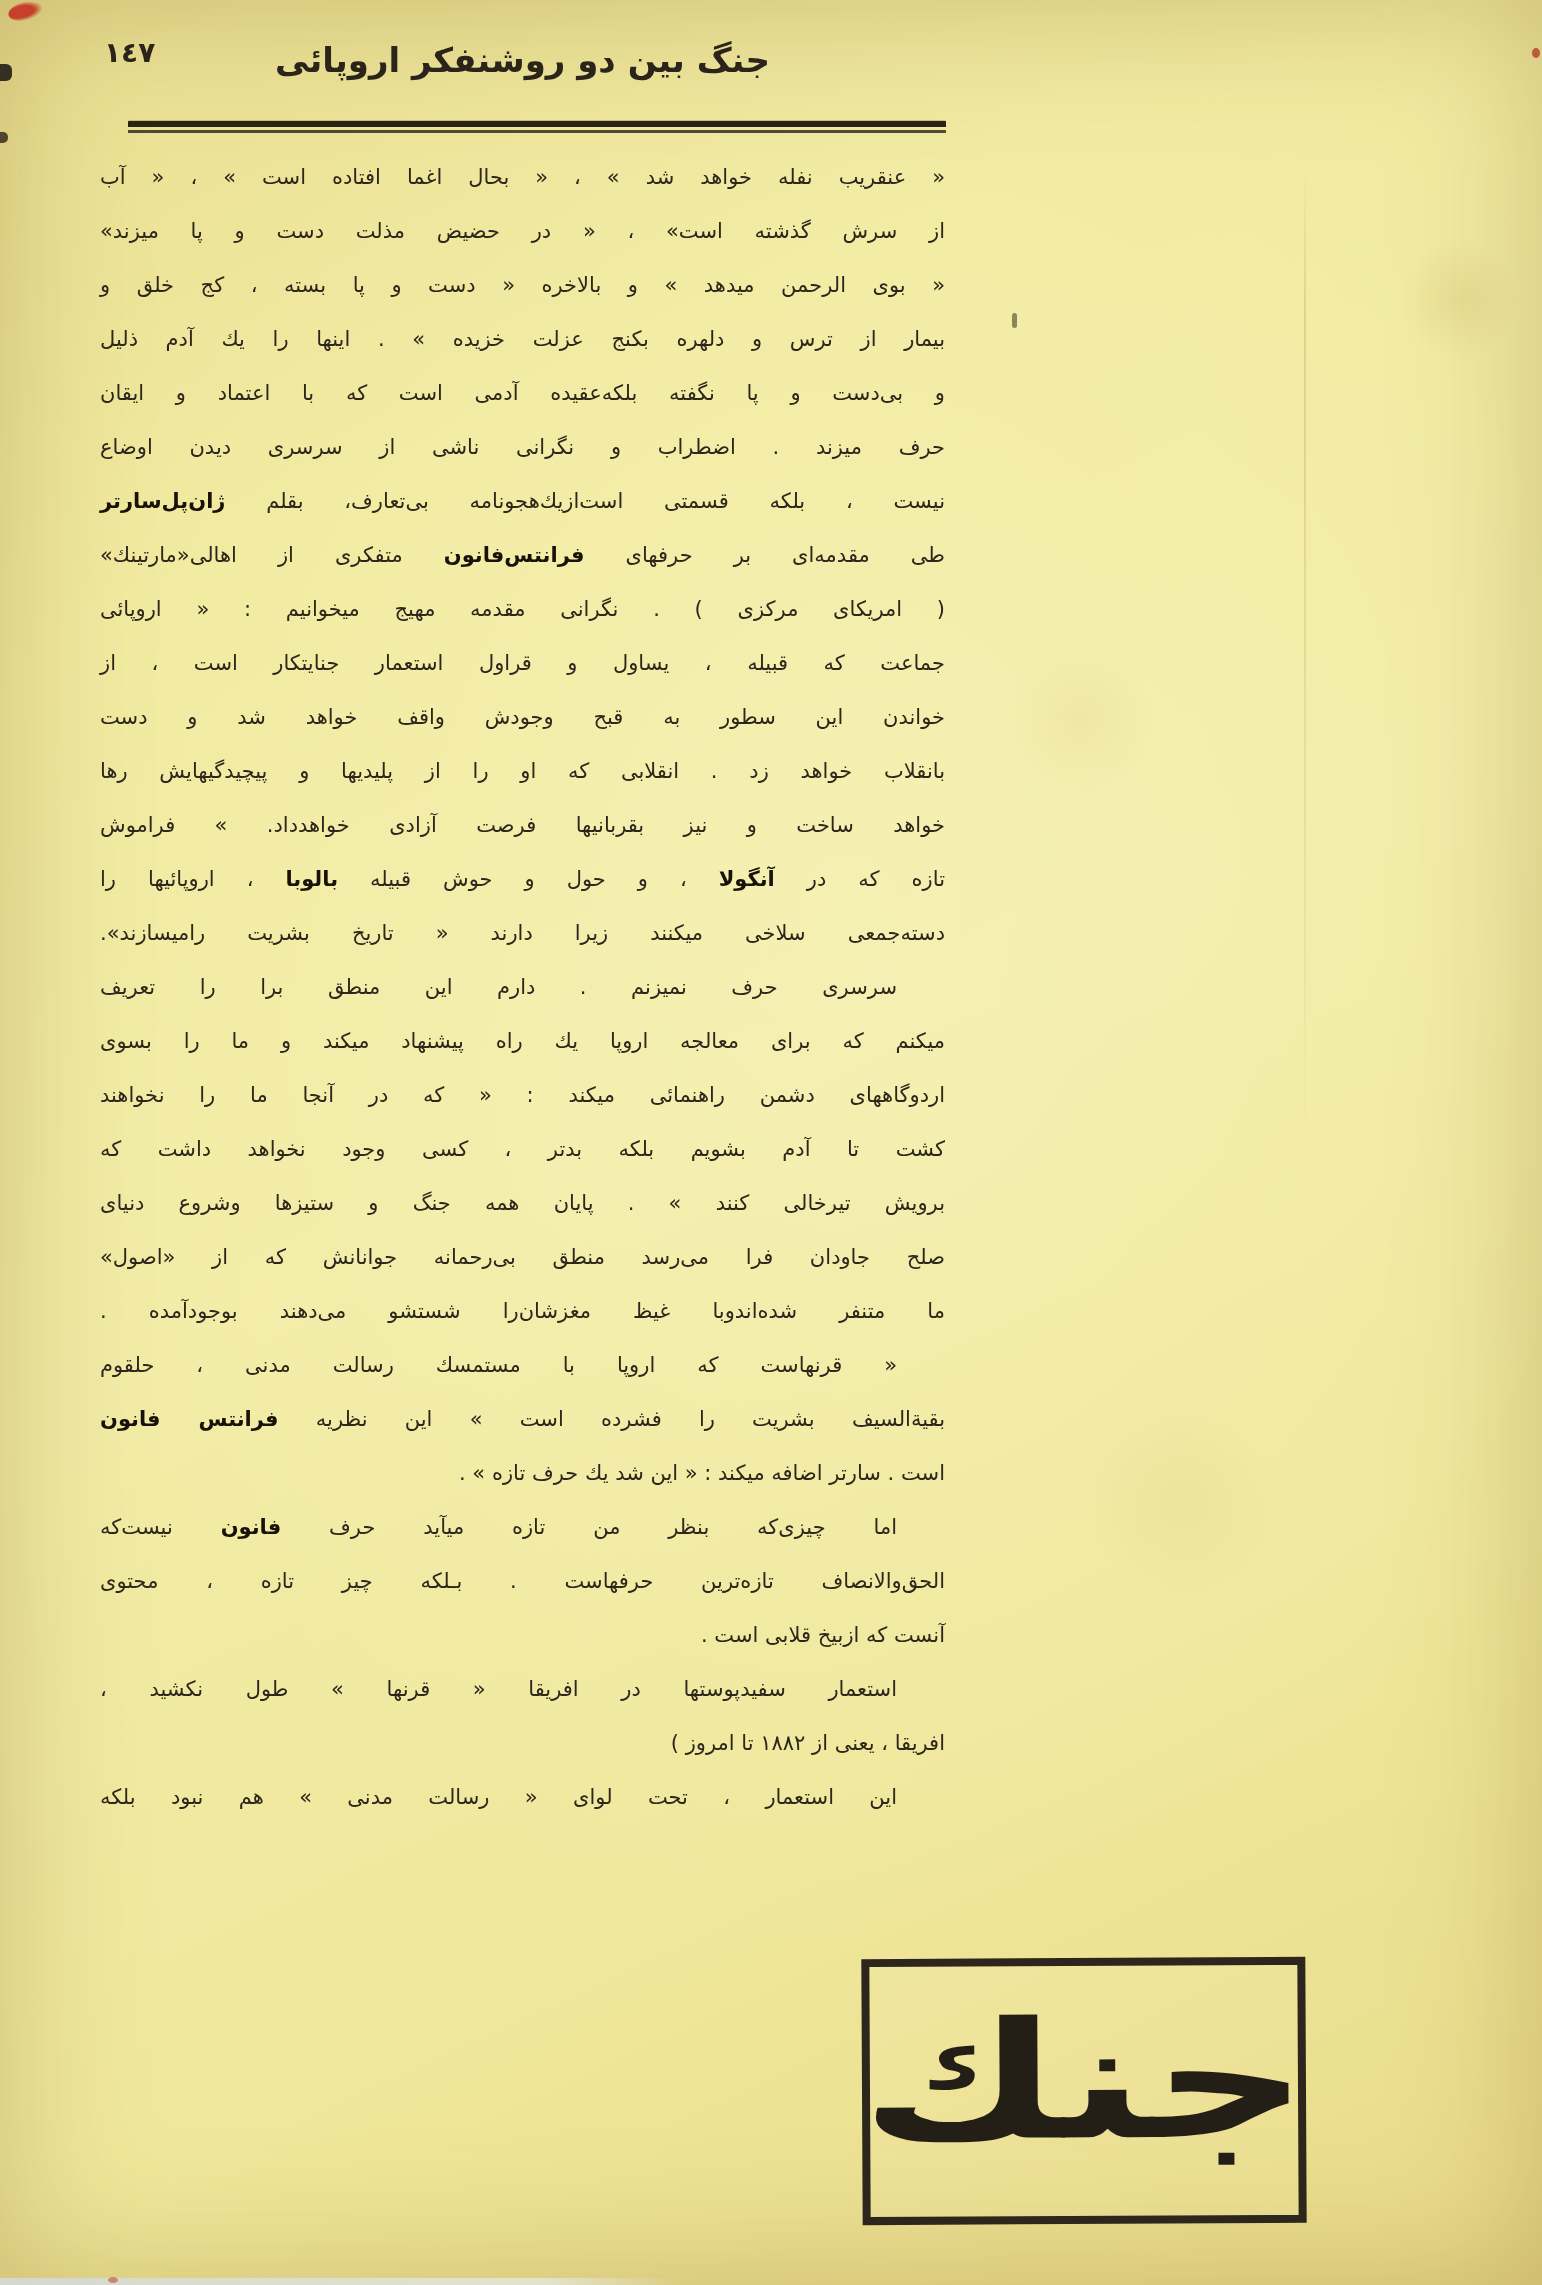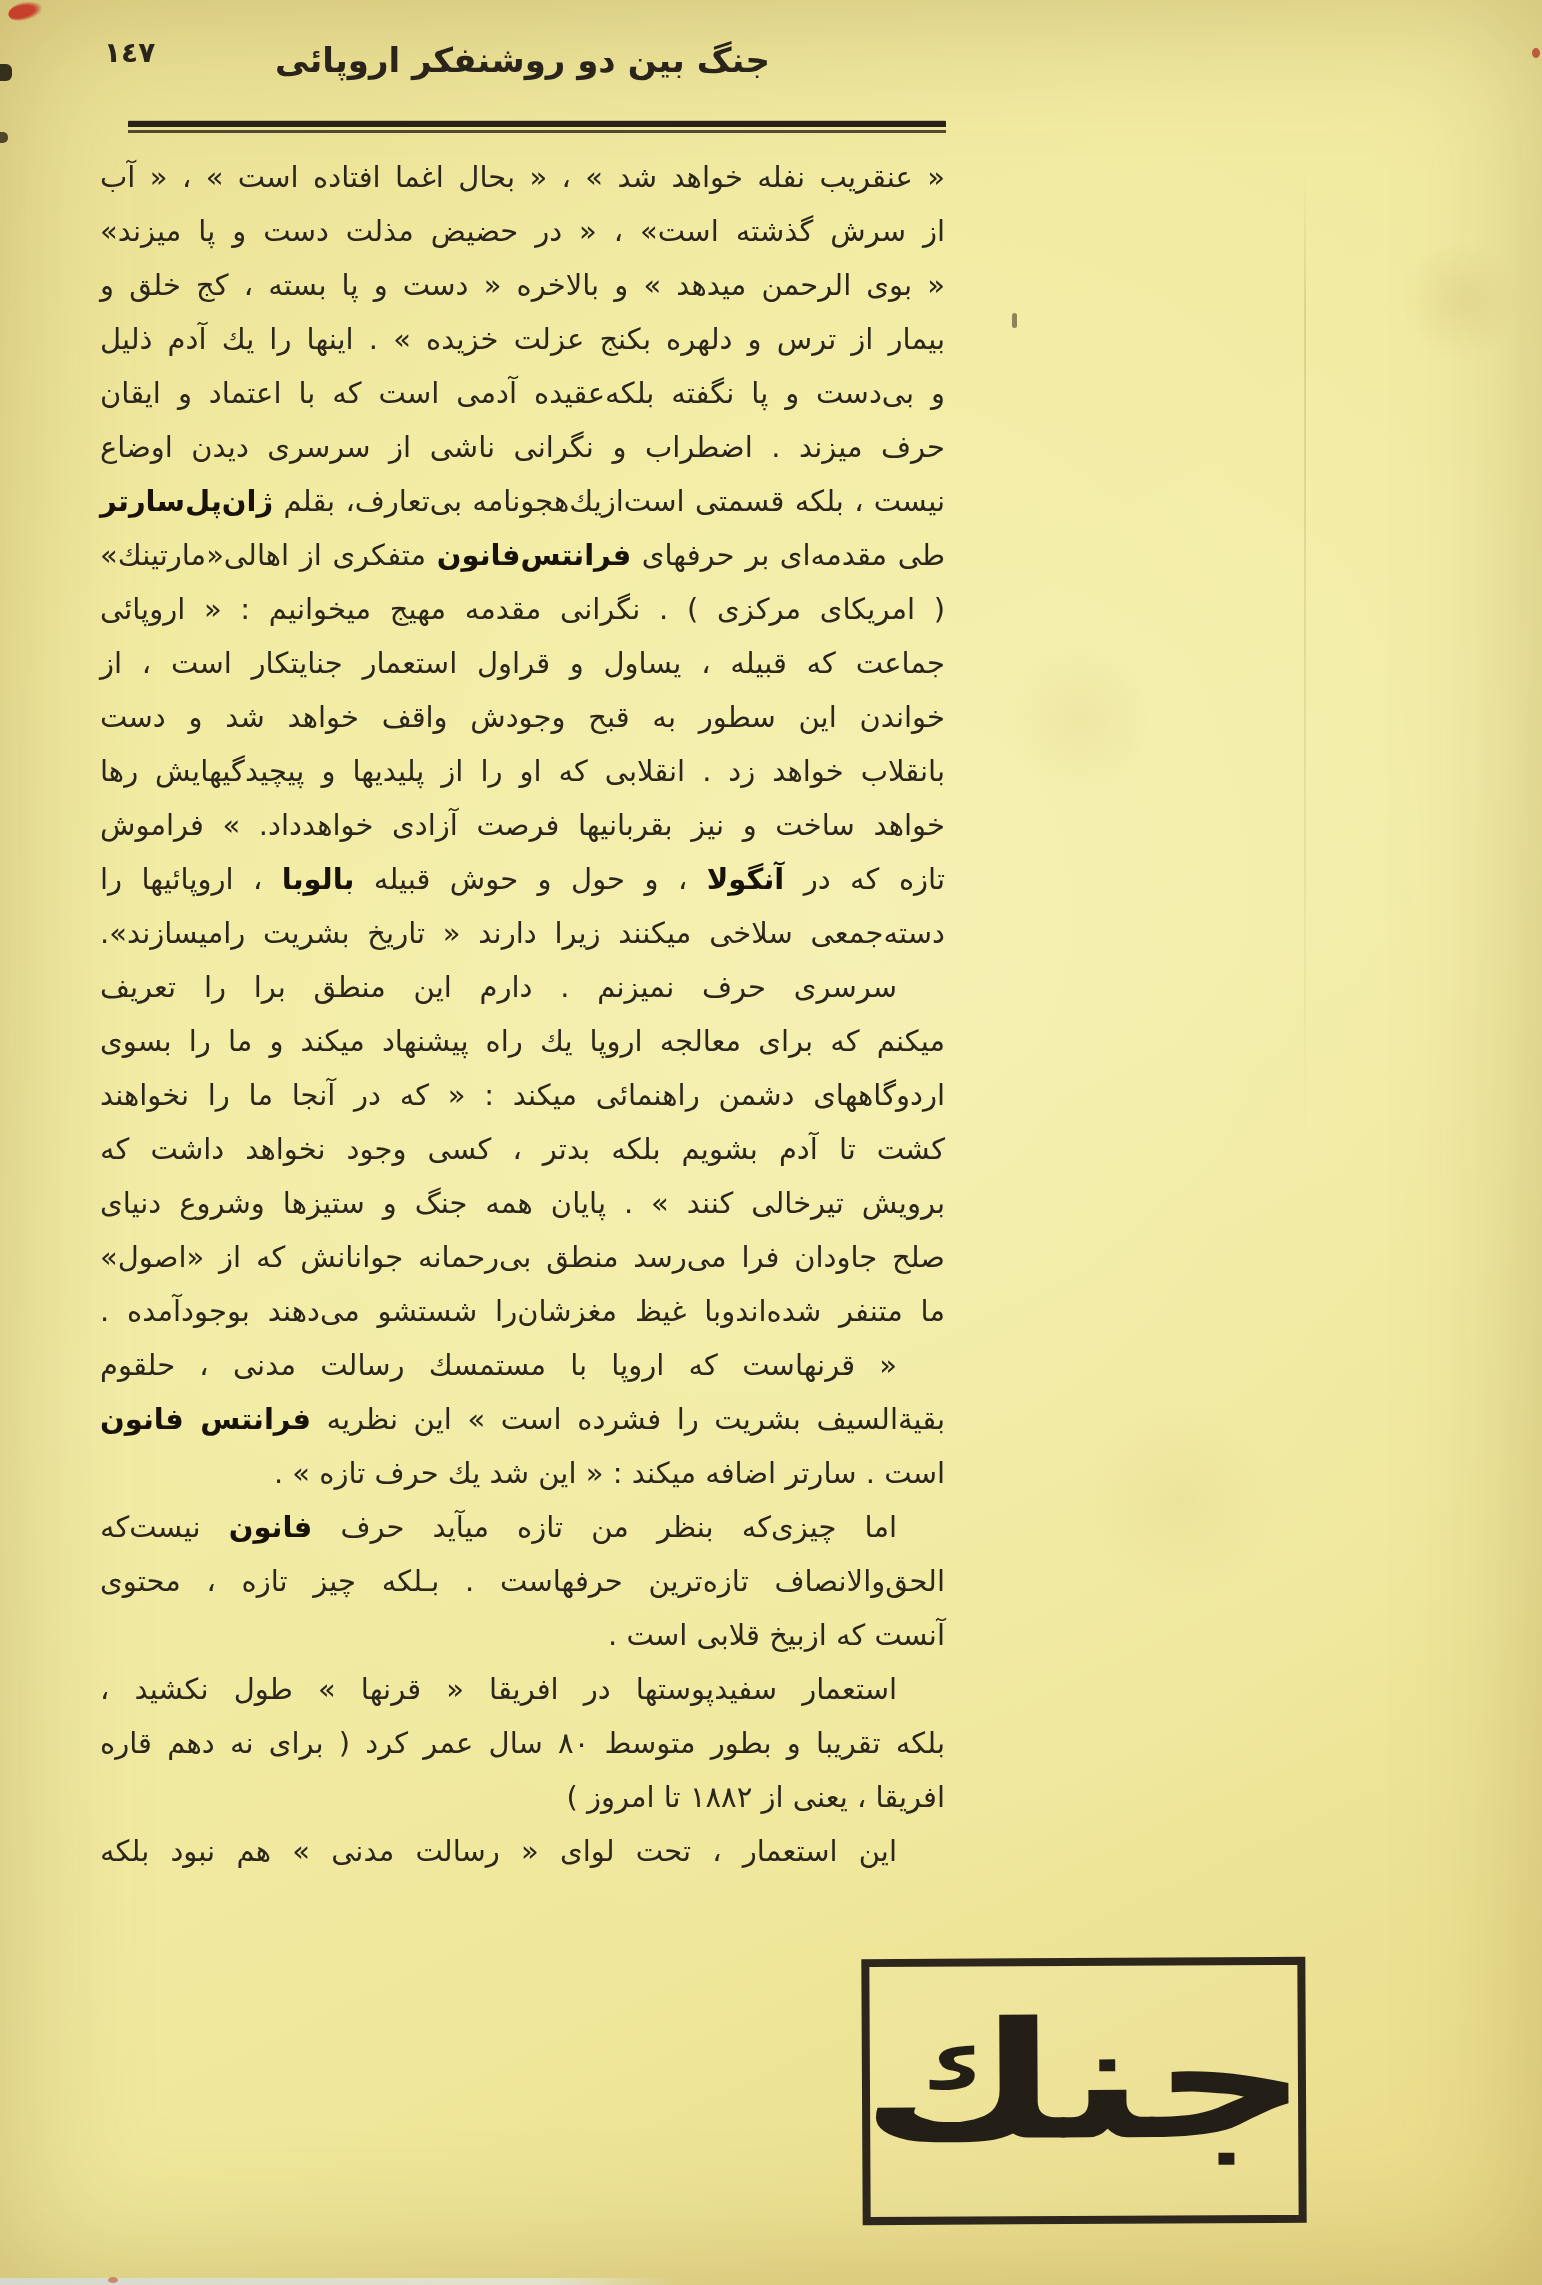--- a/index.html
+++ b/index.html
@@ -31,21 +31,21 @@
   .hrule{
     position:absolute;left:128px;top:120px;width:818px;height:15px;
     background:linear-gradient(to bottom,#29221733 0 1px,#292217 1px 7px,transparent 7px 10px,#292217cc 10px 13px,transparent 13px);
     border-radius:2px;
   }
   
   .bodytext{
     position:absolute;left:100px;top:150px;width:845px;
   }
   .line{
-    height:54px;line-height:54px;font-size:29px;
+    height:54px;line-height:54px;font-size:21px;
     text-align:justify;text-align-last:justify;
     color:#2d261b;white-space:nowrap;overflow:visible;
   }
   .line.indent{padding-right:48px;}
   .line.no-just{text-align:right;text-align-last:right;}
   .b{font-weight:bold;color:#181208;}
   
   .stampbox{
     position:absolute;left:862px;top:1958px;width:444px;height:266px;
     border:8px solid #2c261c;box-sizing:border-box;
@@ -102,21 +102,20 @@
       <div class="line"><span>برویش تیرخالی کنند » . پایان همه جنگ و ستیزها وشروع دنیای</span></div>
       <div class="line"><span>صلح جاودان فرا می‌رسد منطق بی‌رحمانه جوانانش که از «اصول»</span></div>
       <div class="line"><span>ما متنفر شده‌اندوبا غیظ مغزشان‌را شستشو می‌دهند بوجودآمده .</span></div>
       <div class="line indent"><span>« قرنهاست که اروپا با مستمسك رسالت مدنی ، حلقوم</span></div>
       <div class="line"><span>بقیةالسیف بشریت را فشرده است » این نظریه </span><span class="b">فرانتس فانون</span></div>
       <div class="line no-just"><span>است . سارتر اضافه میکند : « این شد یك حرف تازه » .</span></div>
       <div class="line indent"><span>اما چیزی‌که بنظر من تازه میآید حرف </span><span class="b">فانون</span><span> نیست‌که</span></div>
       <div class="line"><span>الحق‌والانصاف تازه‌ترین حرفهاست . بـلکه چیز تازه ، محتوی</span></div>
       <div class="line no-just"><span>آنست که ازبیخ قلابی است .</span></div>
       <div class="line indent"><span>استعمار سفیدپوستها در افریقا « قرنها » طول نکشید ،</span></div>
-      <div class="line"><span>بلکه تقریبا و بطور متوسط ٨٠ سال عمر کرد ( برای نه دهم قاره</span></div>
       <div class="line no-just"><span>افریقا ، یعنی از ١٨٨٢ تا امروز )</span></div>
       <div class="line indent"><span>این استعمار ، تحت لوای « رسالت مدنی » هم نبود بلکه</span></div>
     </div>
 
   <div class="stampbox">
     <span class="stampword">جنك</span>
   </div>
 
   <div class="art a-redmark"></div>
   <div class="art a-reddot"></div>

